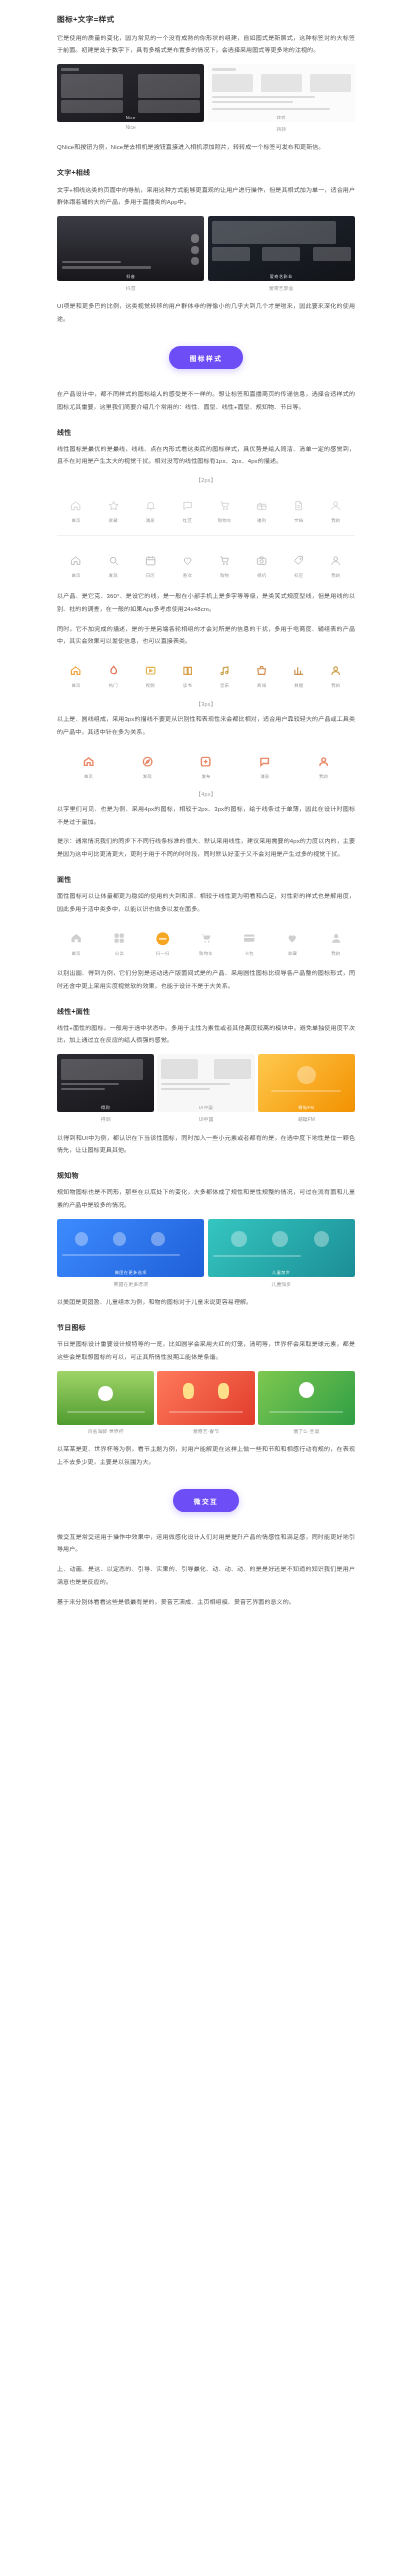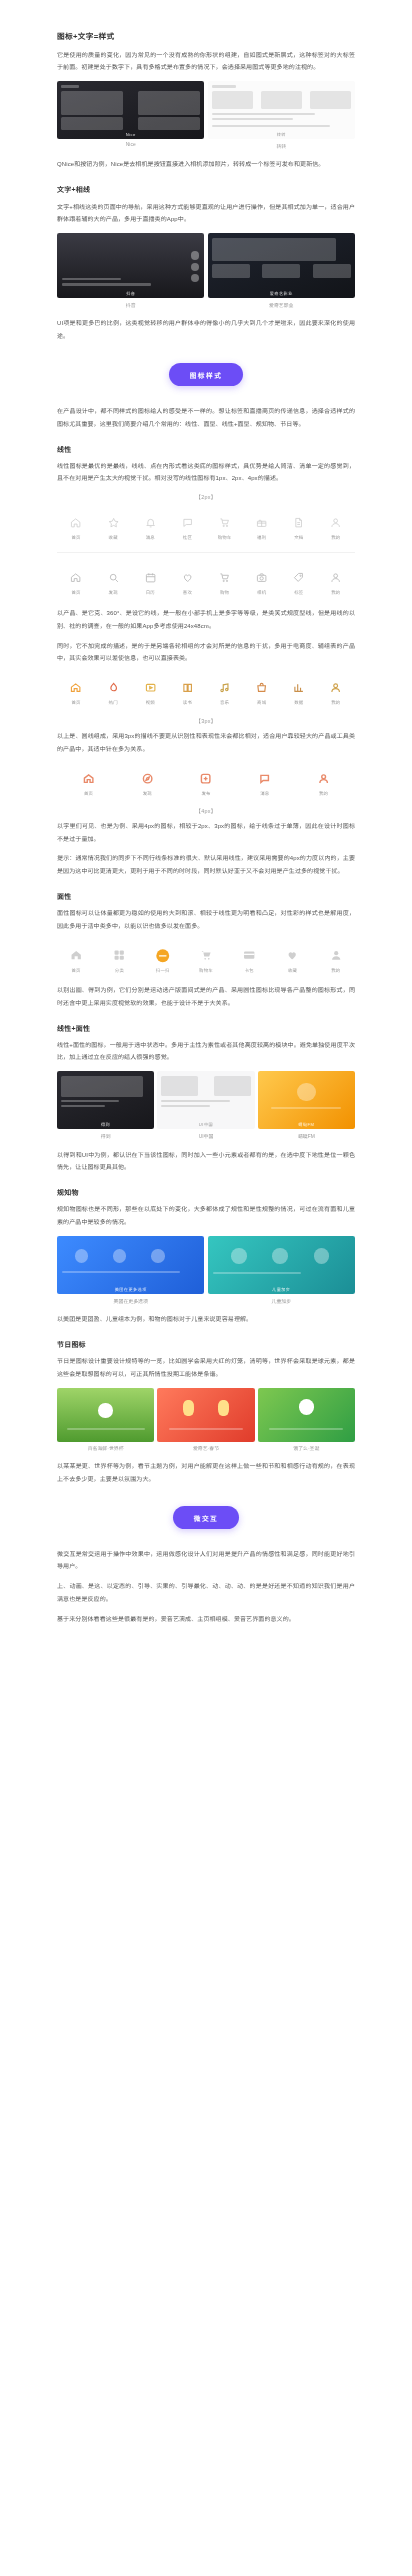--- a/index.html
+++ b/index.html
@@ -8,21 +8,21 @@
     background: #ffffff;
     font-family: "Liberation Sans", "DejaVu Sans", sans-serif;
   }
   body {
     width: 412px;
     color: #444;
     -webkit-font-smoothing: antialiased;
   }
   .page {
     width: 358px;
-    margin: 17px auto;
+    margin: 0 auto;
     padding: 13.4px 30px 20.6px 30px;
   }
 
   
   h2.sec-title {
     font-size: 7.7px;
     font-weight: bold;
     color: #333;
     margin: 0 0 7.2px 0;
     letter-spacing: 0.3px;

